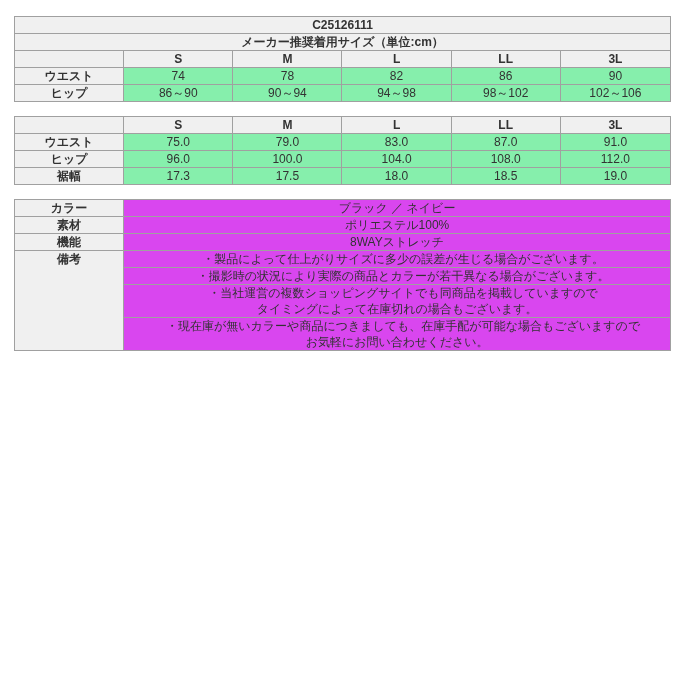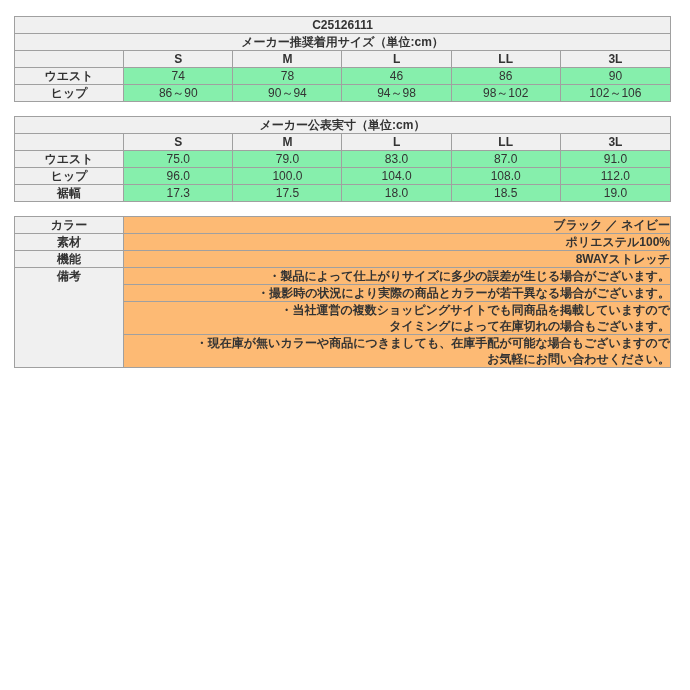--- a/index.html
+++ b/index.html
@@ -38,24 +38,24 @@
     background: #f0f0f0;
     font-weight: bold;
     text-align: center;
   }
   td.val {
     background: #86efac;
     text-align: center;
     font-weight: normal;
   }
   td.dval {
-    background: #fdba74;
-    text-align: right;
+    background: #d946ef;
+    text-align: center;
     padding: 0 0 0 7px;
-    font-weight: bold;
+    font-weight: normal;
   }
   td.notes-label {
     vertical-align: top;
   }
   td.multiline {
     white-space: normal;
   }
   .note-line { line-height: 16px; margin-left: 12px; }
   .note-line2 { line-height: 16px; }
 </style>
@@ -85,21 +85,21 @@
       <td class="hd">S</td>
       <td class="hd">M</td>
       <td class="hd">L</td>
       <td class="hd">LL</td>
       <td class="hd">3L</td>
     </tr>
     <tr>
       <td class="hd">ウエスト</td>
       <td class="val">74</td>
       <td class="val">78</td>
-      <td class="val">46</td>
+      <td class="val">82</td>
       <td class="val">86</td>
       <td class="val">90</td>
     </tr>
     <tr>
       <td class="hd">ヒップ</td>
       <td class="val">86～90</td>
       <td class="val">90～94</td>
       <td class="val">94～98</td>
       <td class="val">98～102</td>
       <td class="val">102～106</td>
@@ -110,23 +110,20 @@
   <table class="tbl">
     <colgroup>
       <col style="width:109px">
         <col style="width:109px">
         <col style="width:109px">
       <col style="width:109px">
         <col style="width:109px">
         <col style="width:110px">
     </colgroup>
     <tbody>
-        <tr>
-      <td class="hd" colspan="6">メーカー公表実寸（単位:cm）</td>
-    </tr>
     <tr>
       <td class="hd"></td>
       <td class="hd">S</td>
       <td class="hd">M</td>
       <td class="hd">L</td>
       <td class="hd">LL</td>
       <td class="hd">3L</td>
     </tr>
     <tr>
       <td class="hd">ウエスト</td>

